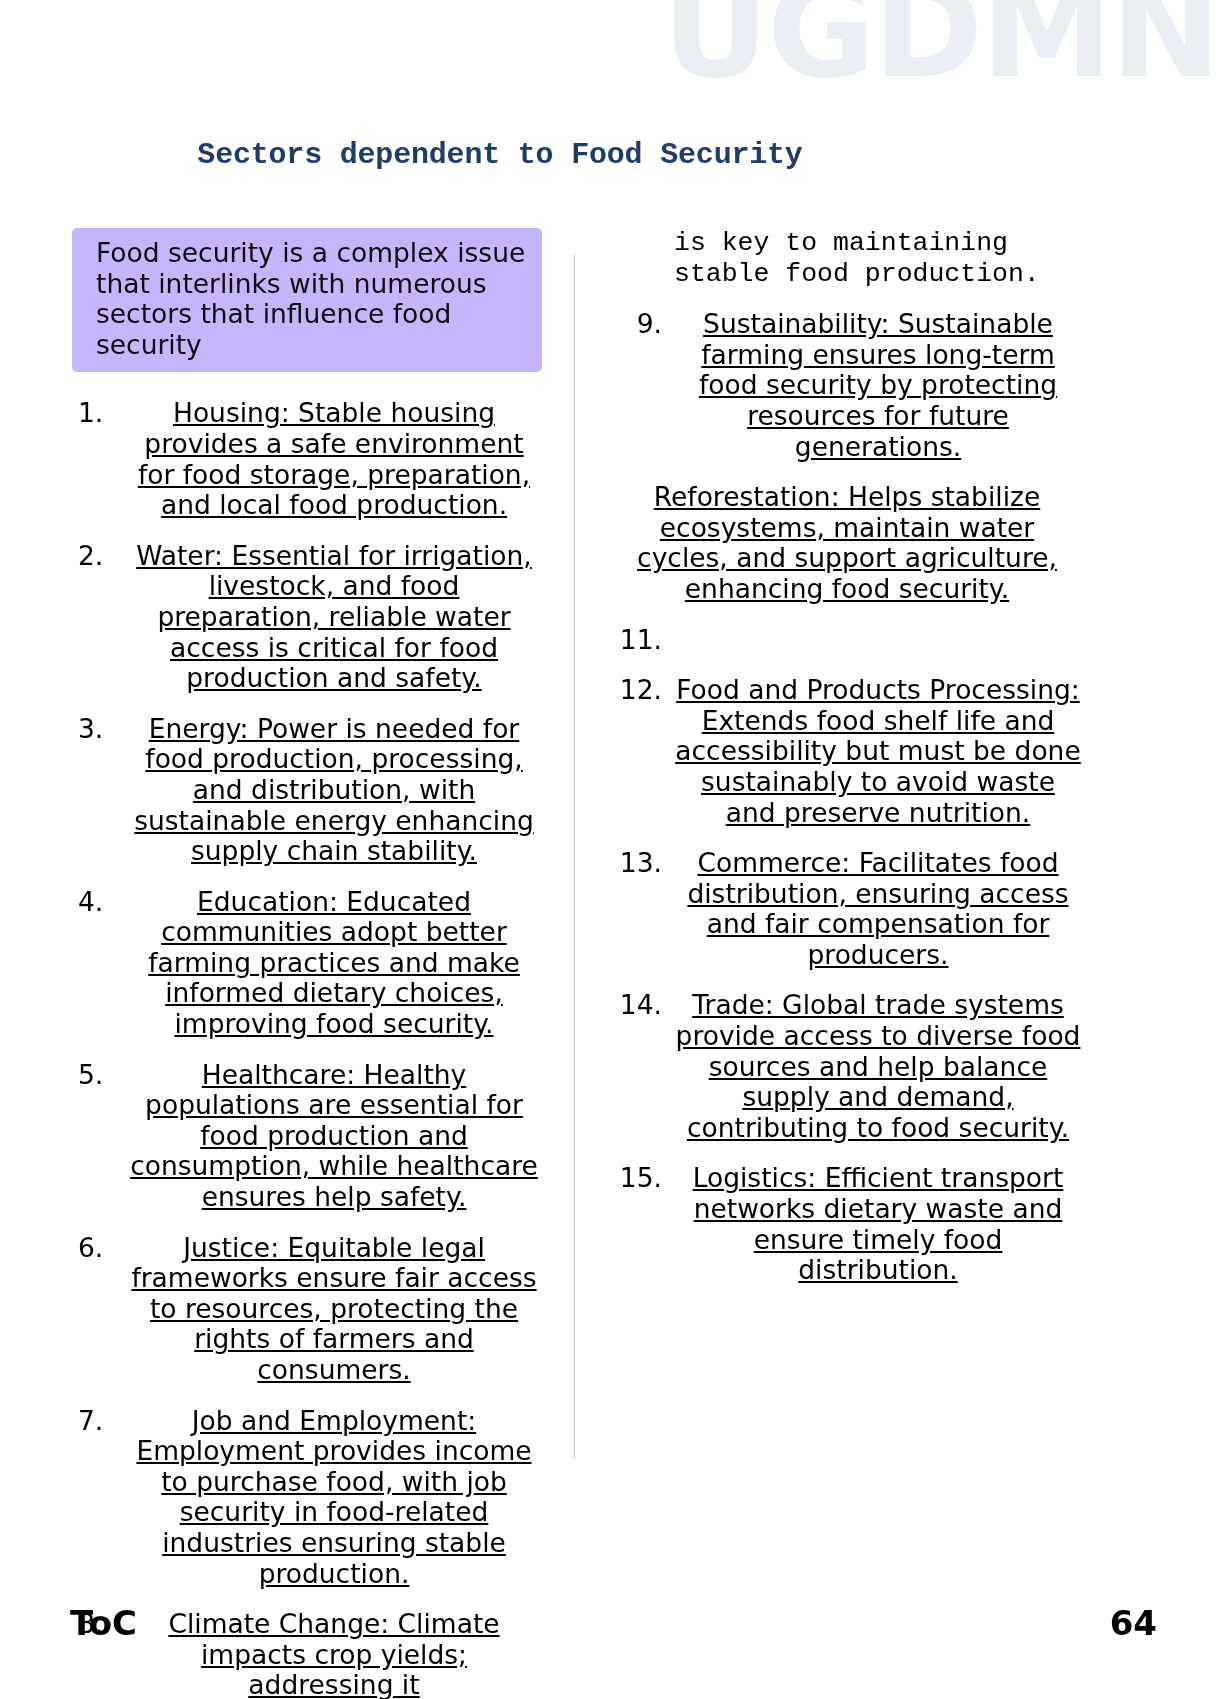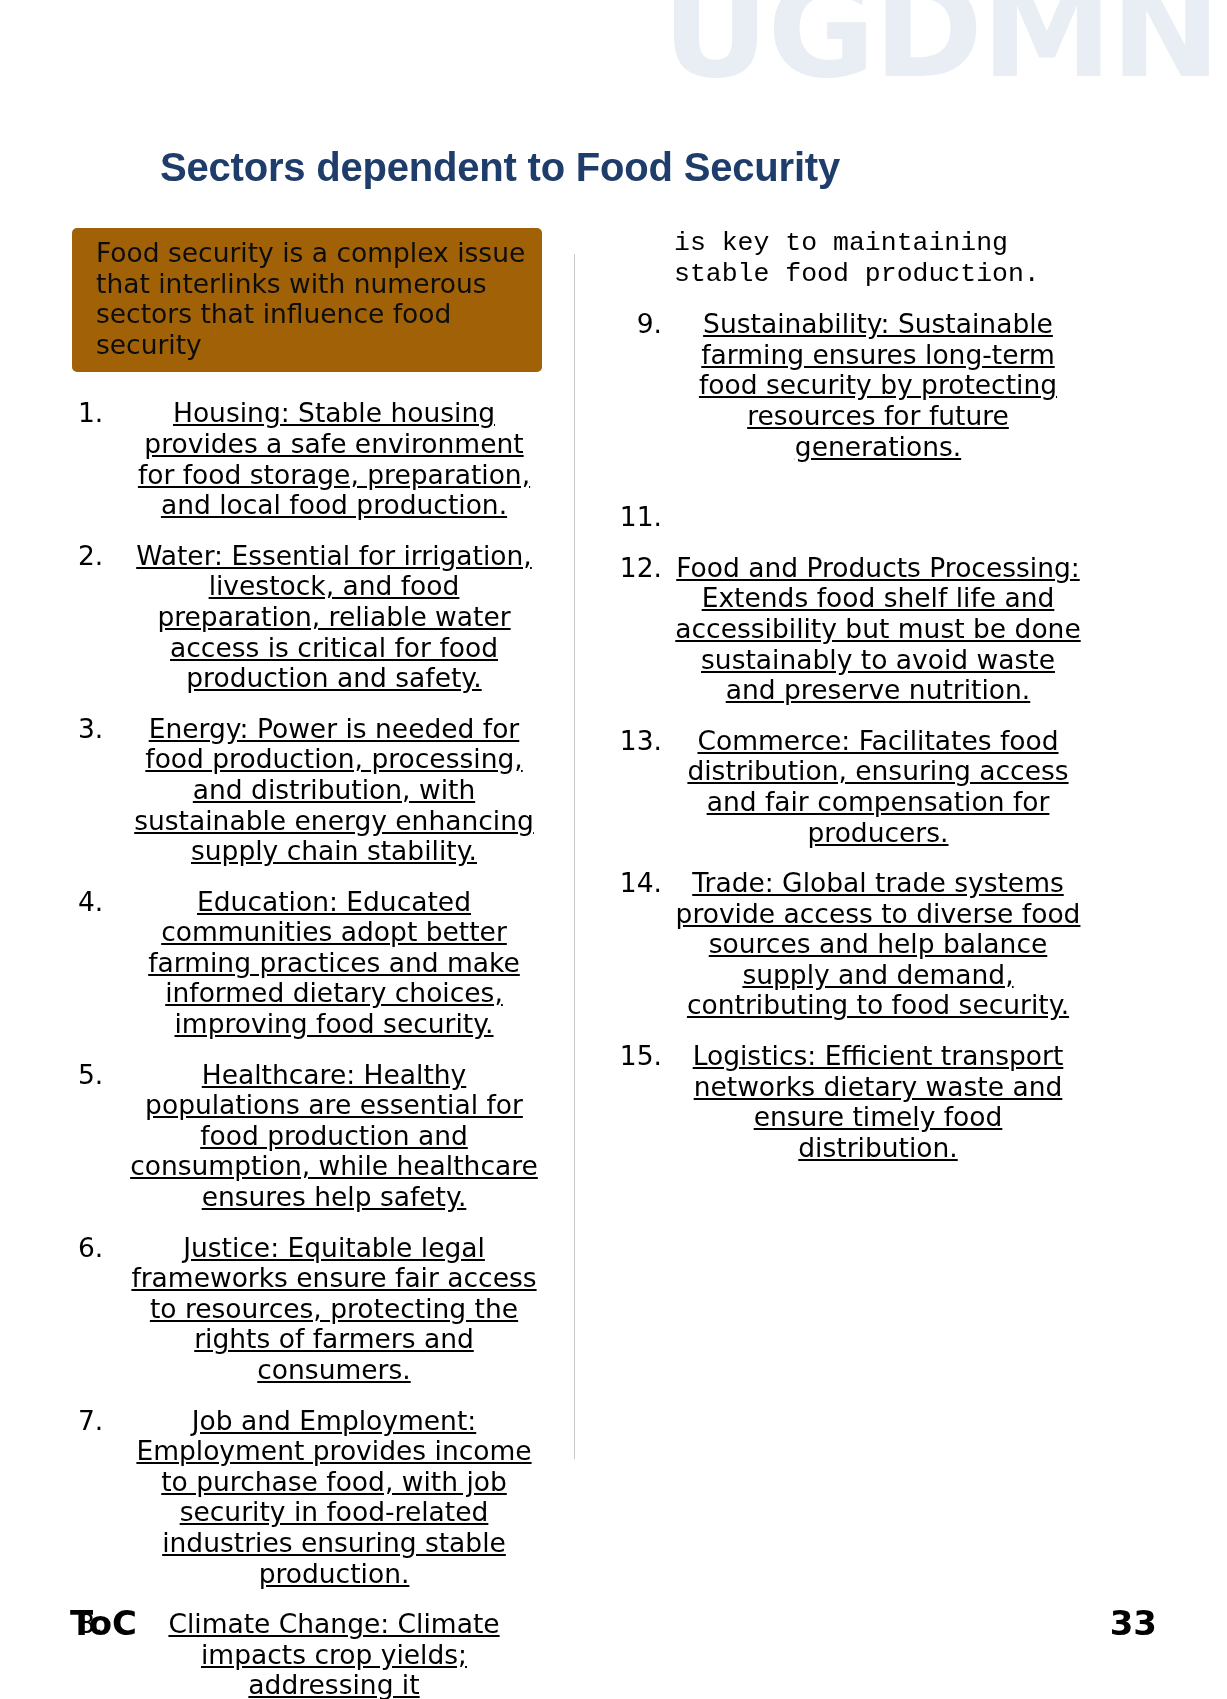--- a/index.html
+++ b/index.html
@@ -31,23 +31,23 @@
     white-space: nowrap;
   }
 
   
   .page-title {
     position: absolute;
     top: 118px;
     left: 0;
     width: 1000px;
     text-align: center;
-    font-family: Liberation Sans, sans-serif;
-    font-weight: 700;
-    font-size: 40px;
+    font-family: Liberation Mono, monospace;
+    font-weight: 700;
+    font-size: 30px;
     letter-spacing: -0.2px;
     color: #1f3d6b;
   }
 
   
   .columns {
     position: absolute;
     top: 228px;
     left: 72px;
     width: 1010px;
@@ -68,21 +68,21 @@
     position: absolute;
     left: 502px;
     top: 26px;
     width: 1px;
     height: 1205px;
     background: #c9c9c9;
   }
 
   
   .intro-box {
-    background: #a16207;
+    background: #c4b5fd;
     border-radius: 5px;
     padding: 10px 14px 12px 24px;
     margin-bottom: 26px;
     font-size: 26.5px;
     line-height: 1.155;
     color: #0d0d0d;
   }
 
   
   .num-list {
@@ -204,20 +204,21 @@
     <div class="col col-right">
 
       <div class="lead-text">is key to maintaining stable food production.</div>
 
       <ol class="num-list">
         <li class="num-item">
           <span class="num-marker">9.</span>
           <span class="num-text">Sustainability: Sustainable farm­ing ensures long-term food security by protecting resources for future generations.</span>
         </li>
         <li class="num-item">
+          <span class="num-text">Reforestation: Helps stabilize ecosystems, maintain water cycles, and support agriculture, enhancing food security.</span>
         </li>
         <li class="num-item">
           <span class="num-marker">11.</span>
         </li>
         <li class="num-item">
           <span class="num-marker">12.</span>
           <span class="num-text">Food and Products Processing: Extends food shelf life and ac­cessibility but must be done sustainably to avoid waste and preserve nutrition.</span>
         </li>
         <li class="num-item">
           <span class="num-marker">13.</span>
@@ -230,16 +231,16 @@
         <li class="num-item">
           <span class="num-marker">15.</span>
           <span class="num-text">Logistics: Efficient transport net­works dietary waste and ensure timely food distribution.</span>
         </li>
       </ol>
     </div>
   </div>
 
   <div class="footer">
     <a class="toc-link" href="#">ToC</a>
-    <span class="page-number">33</span>
+    <span class="page-number">64</span>
   </div>
 
 </div>
 
 </body></html>

